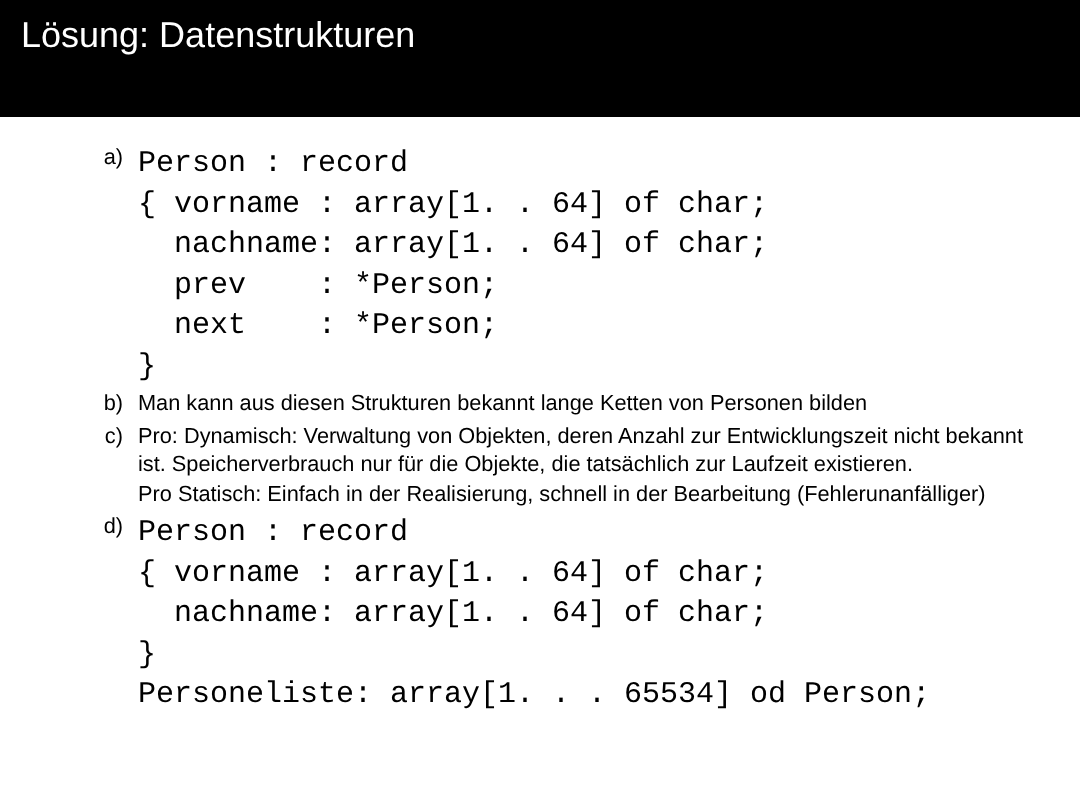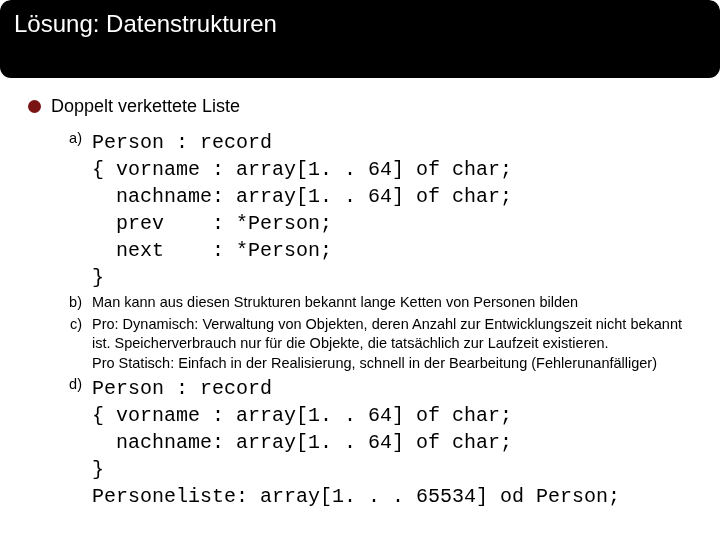--- a/index.html
+++ b/index.html
@@ -1,15 +1,15 @@
 <!DOCTYPE html>
 <html><head>
 <meta charset="utf-8">
 <style>
-  * { margin: 0; padding: 0; box-sizing: border-box; border-radius: 11px; }
+  * { margin: 0; padding: 0; box-sizing: border-box; }
   body {
     width: 720px;
     height: 540px;
     background: #fff;
     font-family: Arial, Helvetica, sans-serif;
     overflow: hidden;
   }
   .header {
     background: #000;
     color: #fff;
@@ -67,24 +67,20 @@
 </style>
 </head>
 <body>
 
 <div class="header">
   <h1>Lösung: Datenstrukturen</h1>
 </div>
 
 <div class="content">
 
-  <div class="bullet-row">
-    <div class="bullet-square"></div>
-    <div class="bullet-title">Doppelt verkettete Liste</div>
-  </div>
 
   <div class="list">
 
     <div class="item">
       <div class="letter">a)</div>
       <div class="code">Person : record
 { vorname : array[1. . 64] of char;
   nachname: array[1. . 64] of char;
   prev    : *Person;
   next    : *Person;

